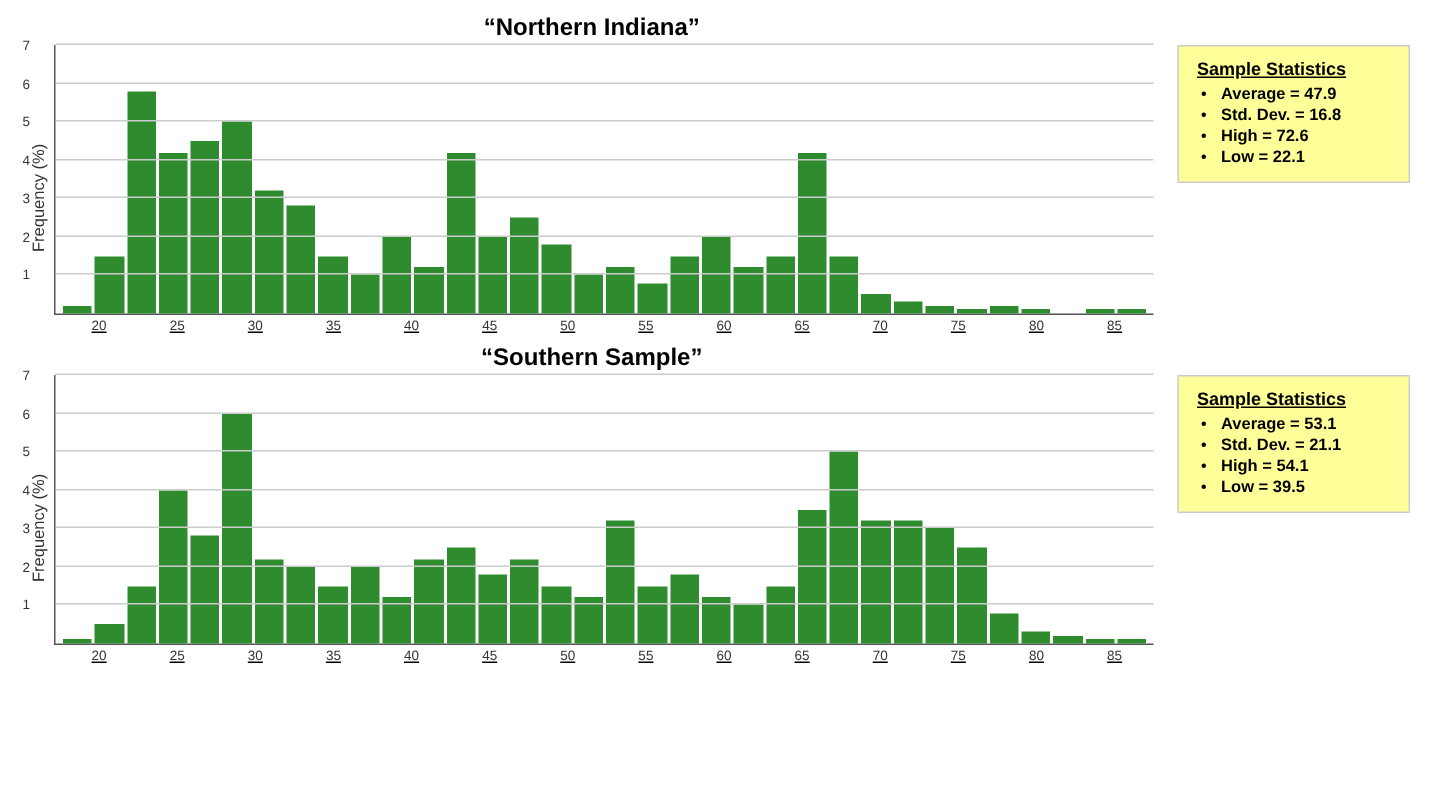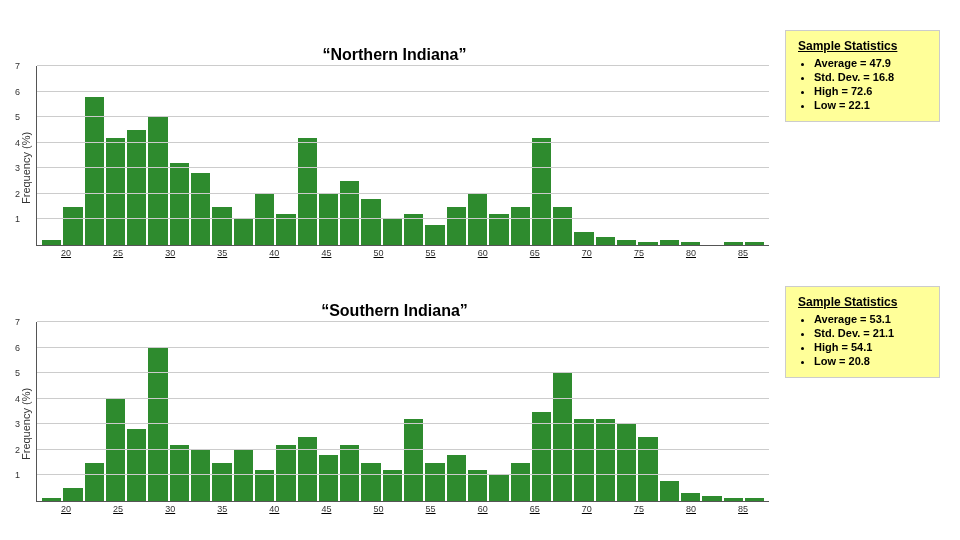--- a/index.html
+++ b/index.html
@@ -15,21 +15,20 @@
     }
     .chart-section {
       display: flex;
       align-items: flex-start;
       width: 100%;
       margin-bottom: 8px;
     }
     .chart-wrapper {
       flex: 1;
       position: relative;
-      margin-top: 36px;
     }
     .chart-title {
       text-align: center;
       font-size: 16px;
       font-weight: bold;
       margin-bottom: 2px;
     }
     .chart-area {
       display: flex;
       align-items: flex-end;
@@ -210,21 +209,21 @@
         <li>Average = 47.9</li>
         <li>Std. Dev. = 16.8</li>
         <li>High = 72.6</li>
         <li>Low = 22.1</li>
       </ul>
   </div>
 </div>
 
 <div class="chart-section">
   <div class="chart-wrapper">
-    <div class="chart-title">“Southern Indiana”</div>
+    <div class="chart-title">“Southern Sample”</div>
     <div class="chart-area">
       <div class="y-axis-label">Frequency (%)</div>
       <div class="chart-plot">
         <div class="grid-and-bars" id="chart2-grid">
           <div class="bars-container" id="chart2-bars">
               <div class="bar" style="height: 1.42857%; flex: 1 1 0%;"></div>
               <div class="bar" style="height: 7.14286%; flex: 1 1 0%;"></div>
               <div class="bar" style="height: 21.4286%; flex: 1 1 0%;"></div>
               <div class="bar" style="height: 57.1429%; flex: 1 1 0%;"></div>
               <div class="bar" style="height: 40%; flex: 1 1 0%;"></div>
@@ -291,16 +290,16 @@
           </div>
       </div>
     </div>
   </div>
   <div class="stats-box">
     <div class="stats-title">Sample Statistics</div>
     <ul id="chart2-stats-list">
         <li>Average = 53.1</li>
         <li>Std. Dev. = 21.1</li>
         <li>High = 54.1</li>
-        <li>Low = 20.8</li>
+        <li>Low = 39.5</li>
       </ul>
   </div>
 </div>
 
 </body></html>

